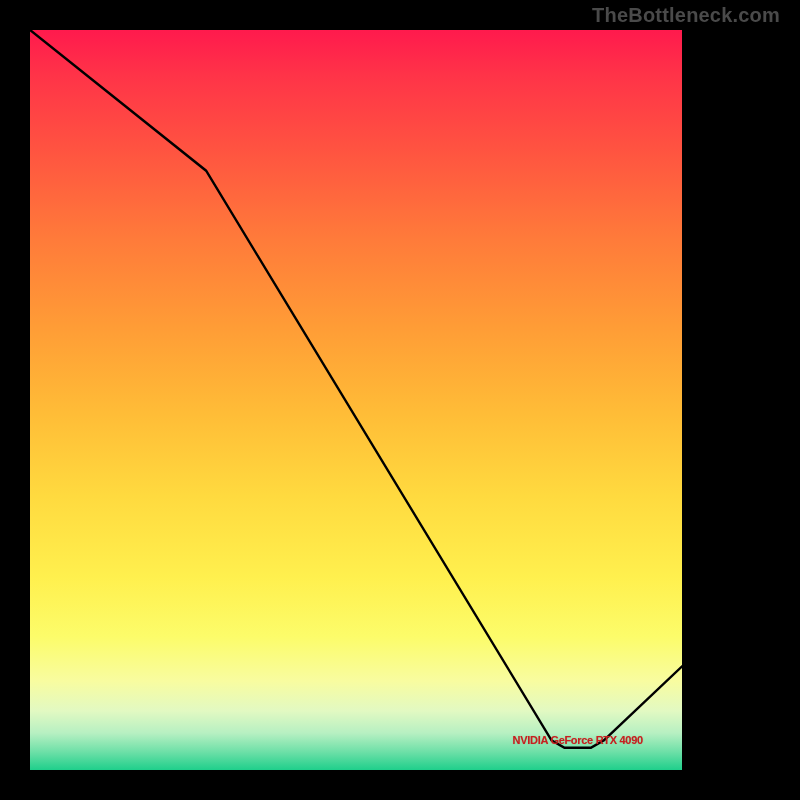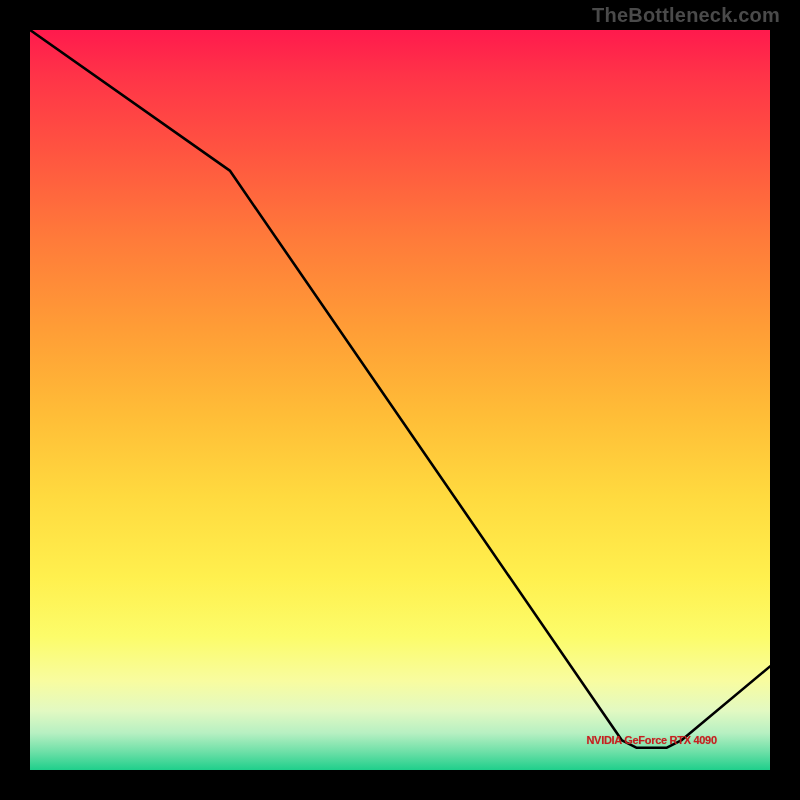--- a/index.html
+++ b/index.html
@@ -23,21 +23,21 @@
     color: #4a4a4a;
     font-size: 20px;
     font-weight: 600;
     letter-spacing: 0.2px;
     user-select: none;
   }
   .plot {
     position: absolute;
     left: 30px;
     top: 30px;
-    width: 740px;
+    width: 652px;
     height: 740px;
     background: linear-gradient(
       to bottom,
       #ff1a4d 0%,
       #ff3348 6%,
       #ff5640 17%,
       #ff7a3a 28%,
       #ff9c36 40%,
       #ffbd37 52%,
       #ffda3f 63%,

